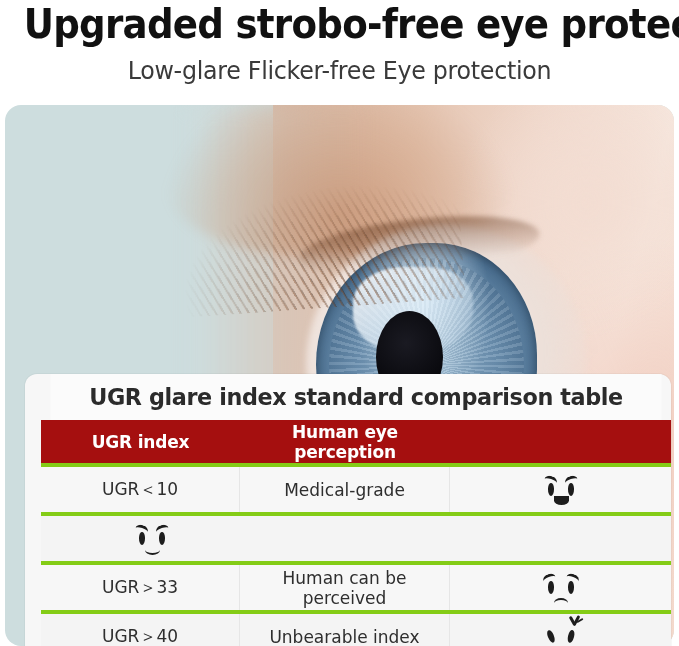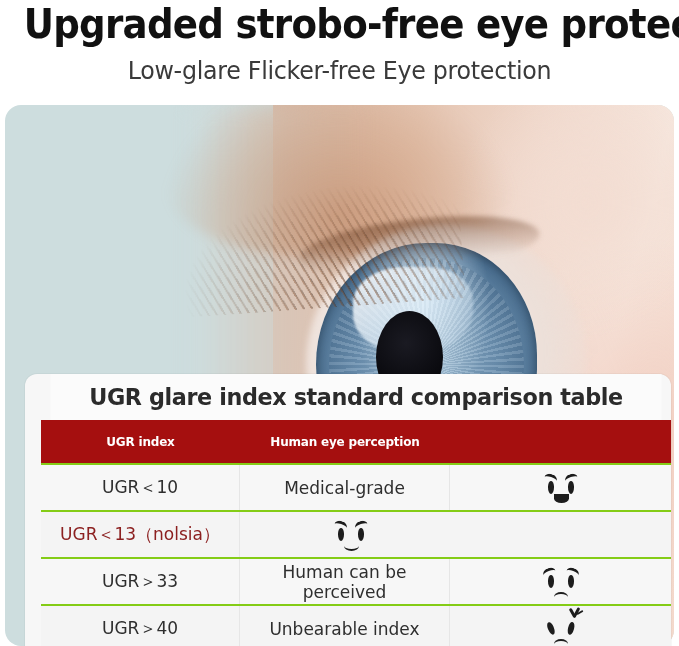--- a/index.html
+++ b/index.html
@@ -234,28 +234,28 @@
   .t-row {
     display: flex;
     width: 100%;
   }
   .t-head {
     background: #a50f0f;
     height: 43px;
   }
   .t-head .cell {
     color: #ffffff;
-    font-size: 12px;
+    font-size: 17px;
     font-weight: 700;
     letter-spacing: -0.2px;
   }
   .t-body-row {
     height: 45px;
     background: #f7f7f7;
-    border-top: 2px solid #84cc16;
+    border-top: 4px solid #84cc16;
   }
   .t-body-row.alt {
     background: #f4f4f4;
   }
   .cell {
     display: flex;
     align-items: center;
     justify-content: center;
     font-size: 17px;
     color: #2e2e2e;
@@ -414,21 +414,20 @@
         <span class="brow l"></span>
         <span class="brow r"></span>
         <span class="eye l"></span>
         <span class="eye r"></span>
         <span class="mouth-smile-fill"></span>
       </div>
     </div>
   </div>
 
   <div class="t-row t-body-row alt row-red">
-    <div class="cell c1 nowrap">UGR＜13（nolsia）</div>
     <div class="cell c3">
       <div class="face">
         <span class="brow l"></span>
         <span class="brow r"></span>
         <span class="eye l"></span>
         <span class="eye r"></span>
         <span class="mouth-smile-line"></span>
       </div>
     </div>
   </div>

